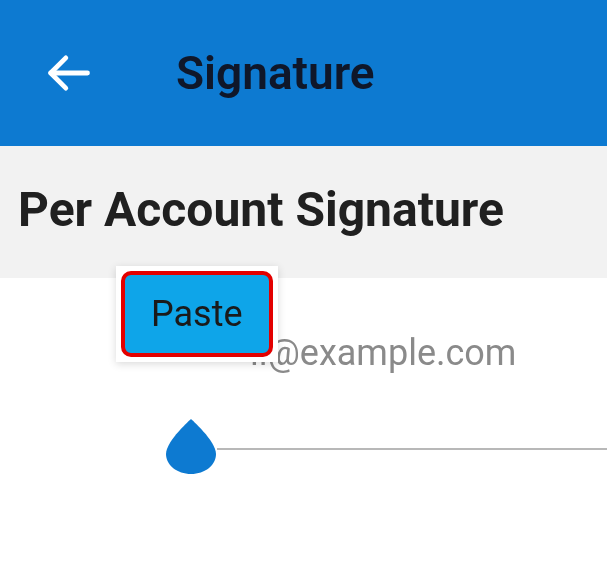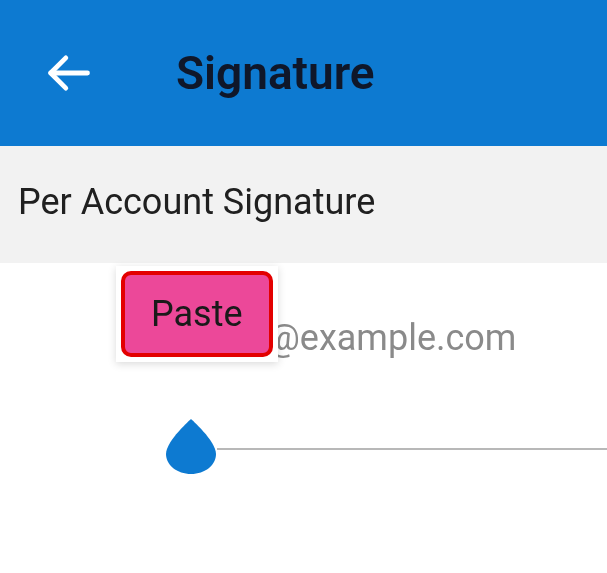--- a/index.html
+++ b/index.html
@@ -34,23 +34,23 @@
       color: #0f172a;
       font-size: 46px;
       font-weight: 600;
       margin-left: 82px;
     }
     .section-header {
       background: #f2f2f2;
       padding: 35px 18px 40px 18px;
     }
     .section-title {
-      font-size: 36px;
+      font-size: 48px;
       color: #202020;
-      font-weight: 400;
+      font-weight: 700;
     }
     .content-area {
       background: #ffffff;
       position: relative;
       padding-top: 40px;
     }
     .email-text {
       font-size: 36px;
       color: #8a8a8a;
       position: absolute;
@@ -67,21 +67,21 @@
       padding: 5px;
       z-index: 10;
     }
     .paste-button {
       border: 4px solid #e30000;
       border-radius: 10px;
       padding: 18px 26px;
       font-size: 36px;
       color: #1a1a1a;
       cursor: pointer;
-      background: #ec4899;
+      background: #0ea5e9;
     }
     .cursor-indicator {
       position: absolute;
       top: 419px;
       left: 166px;
       width: 50px;
       height: 55px;
     }
     .underline {
       position: absolute;

